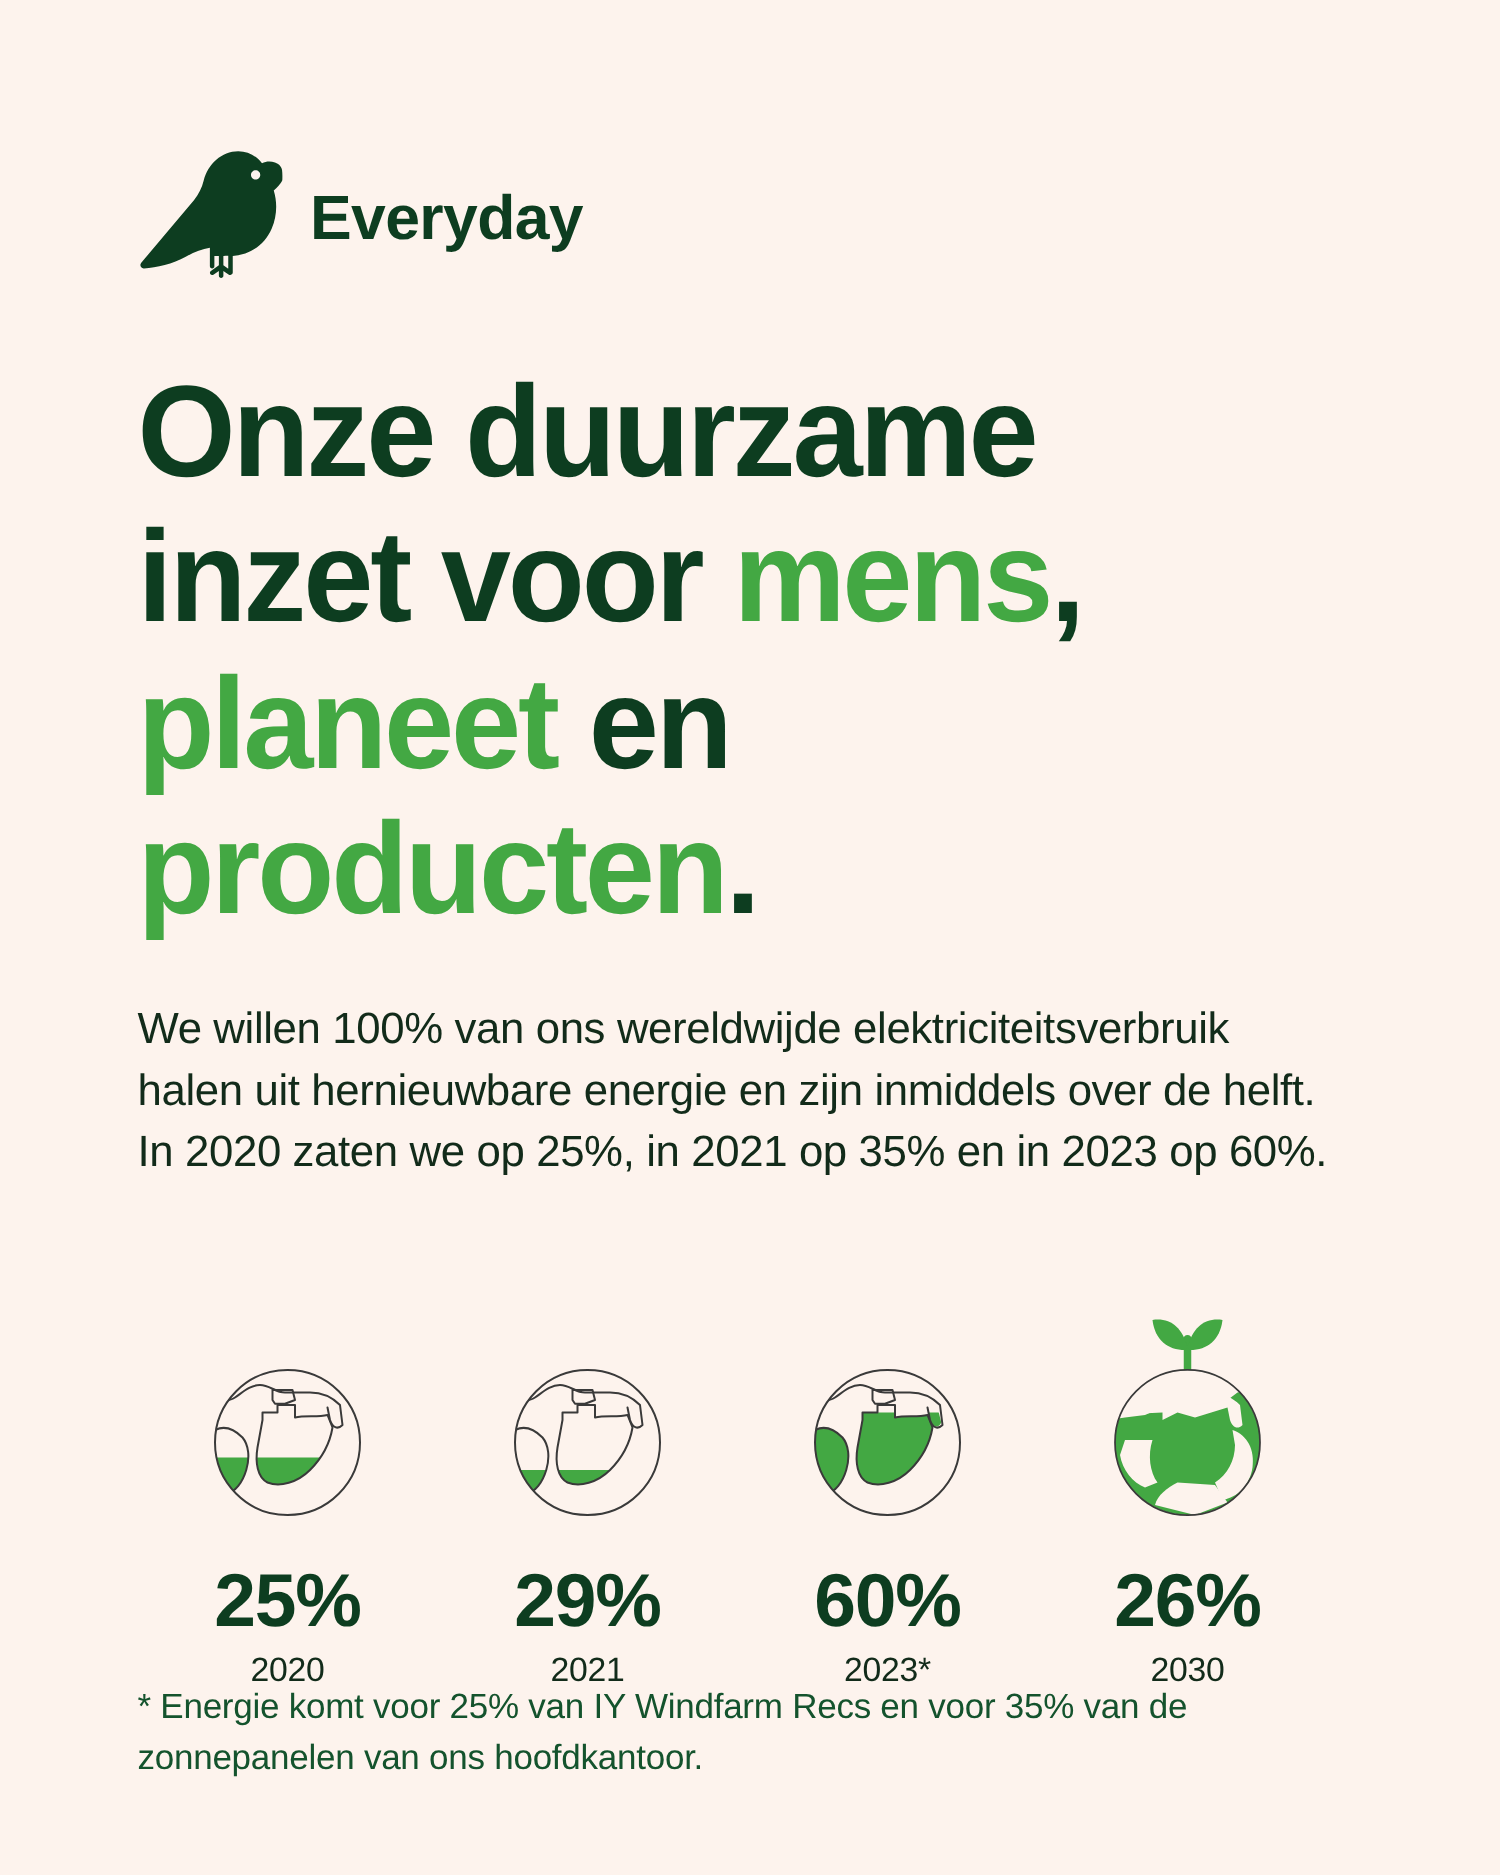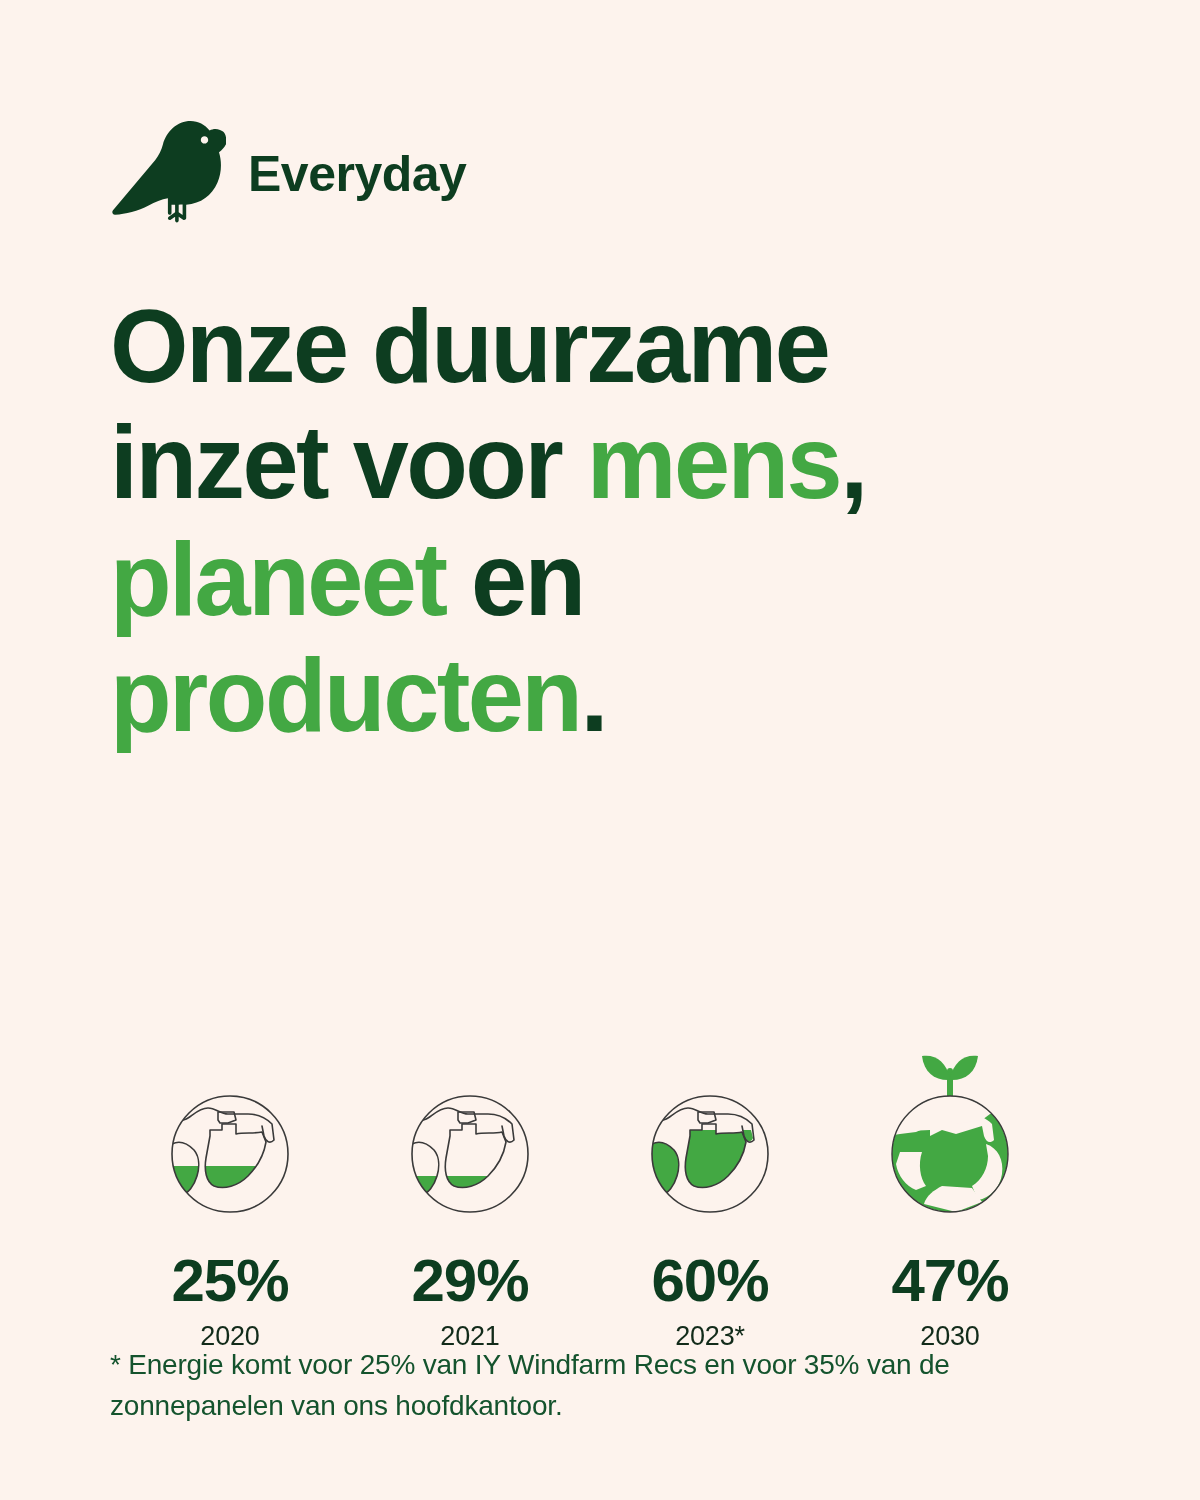--- a/index.html
+++ b/index.html
@@ -148,20 +148,21 @@
       <span>inzet voor </span><span class="hl-accent">mens</span><span>,</span>
     </span>
     <span class="hl-line">
       <span class="hl-accent">planeet</span><span> en</span>
     </span>
     <span class="hl-line">
       <span class="hl-accent">producten</span><span>.</span>
     </span>
   </h1>
 
+  <p class="bodytext">We willen 100% van ons wereldwijde elektriciteitsverbruik halen uit hernieuwbare energie en zijn inmiddels over de helft. In 2020 zaten we op 25%, in 2021 op 35% en in 2023 op 60%.</p>
 
   <div class="stats">
 
     <div class="stat">
       <div class="globe-wrap">
         <svg class="globe" width="128" height="128" viewBox="0 0 128 128">
           <defs>
             <clipPath id="clipGlobe1">
                 <circle cx="64" cy="64" r="58"></circle>
               </clipPath>
@@ -278,21 +279,21 @@
             <path fill="#fdf3ed" d="M6 104 C14 100 22 104 28 110 C33 116 34 126 31 136 C28 146 22 154 16 154 C10 154 4 144 3 132 Z" opacity="0"></path>
             <path fill="#fdf3ed" d="M36 112 C32 124 34 138 40 146 L30 150 C20 146 12 136 10 124 L14 112 Z"></path>
             <path fill="#fdf3ed" d="M100 104 C112 108 118 120 116 134 C114 148 104 158 92 160 L86 146 C96 140 102 128 102 116 Z"></path>
             <path fill="#fdf3ed" d="M56 146 C48 150 40 156 38 164 L70 172 L96 162 L86 148 Z"></path>
 
             <path fill="#fdf3ed" d="M52 80 L52 72 L68 72 L70 80 L62 83 L54 83 Z"></path>
           </g>
           <circle cx="64" cy="114" r="58" fill="none" stroke="#3a3a3a" stroke-width="1.4"></circle>
         </svg>
       </div>
-      <div class="stat-pct">47%</div>
+      <div class="stat-pct">26%</div>
       <div class="stat-year">2030</div>
     </div>
 
   </div>
 
   <p class="footnote">* Energie komt voor 25% van IY Windfarm Recs en voor 35% van de zonnepanelen van ons hoofdkantoor.</p>
 
 </div>
 
 </body></html>

